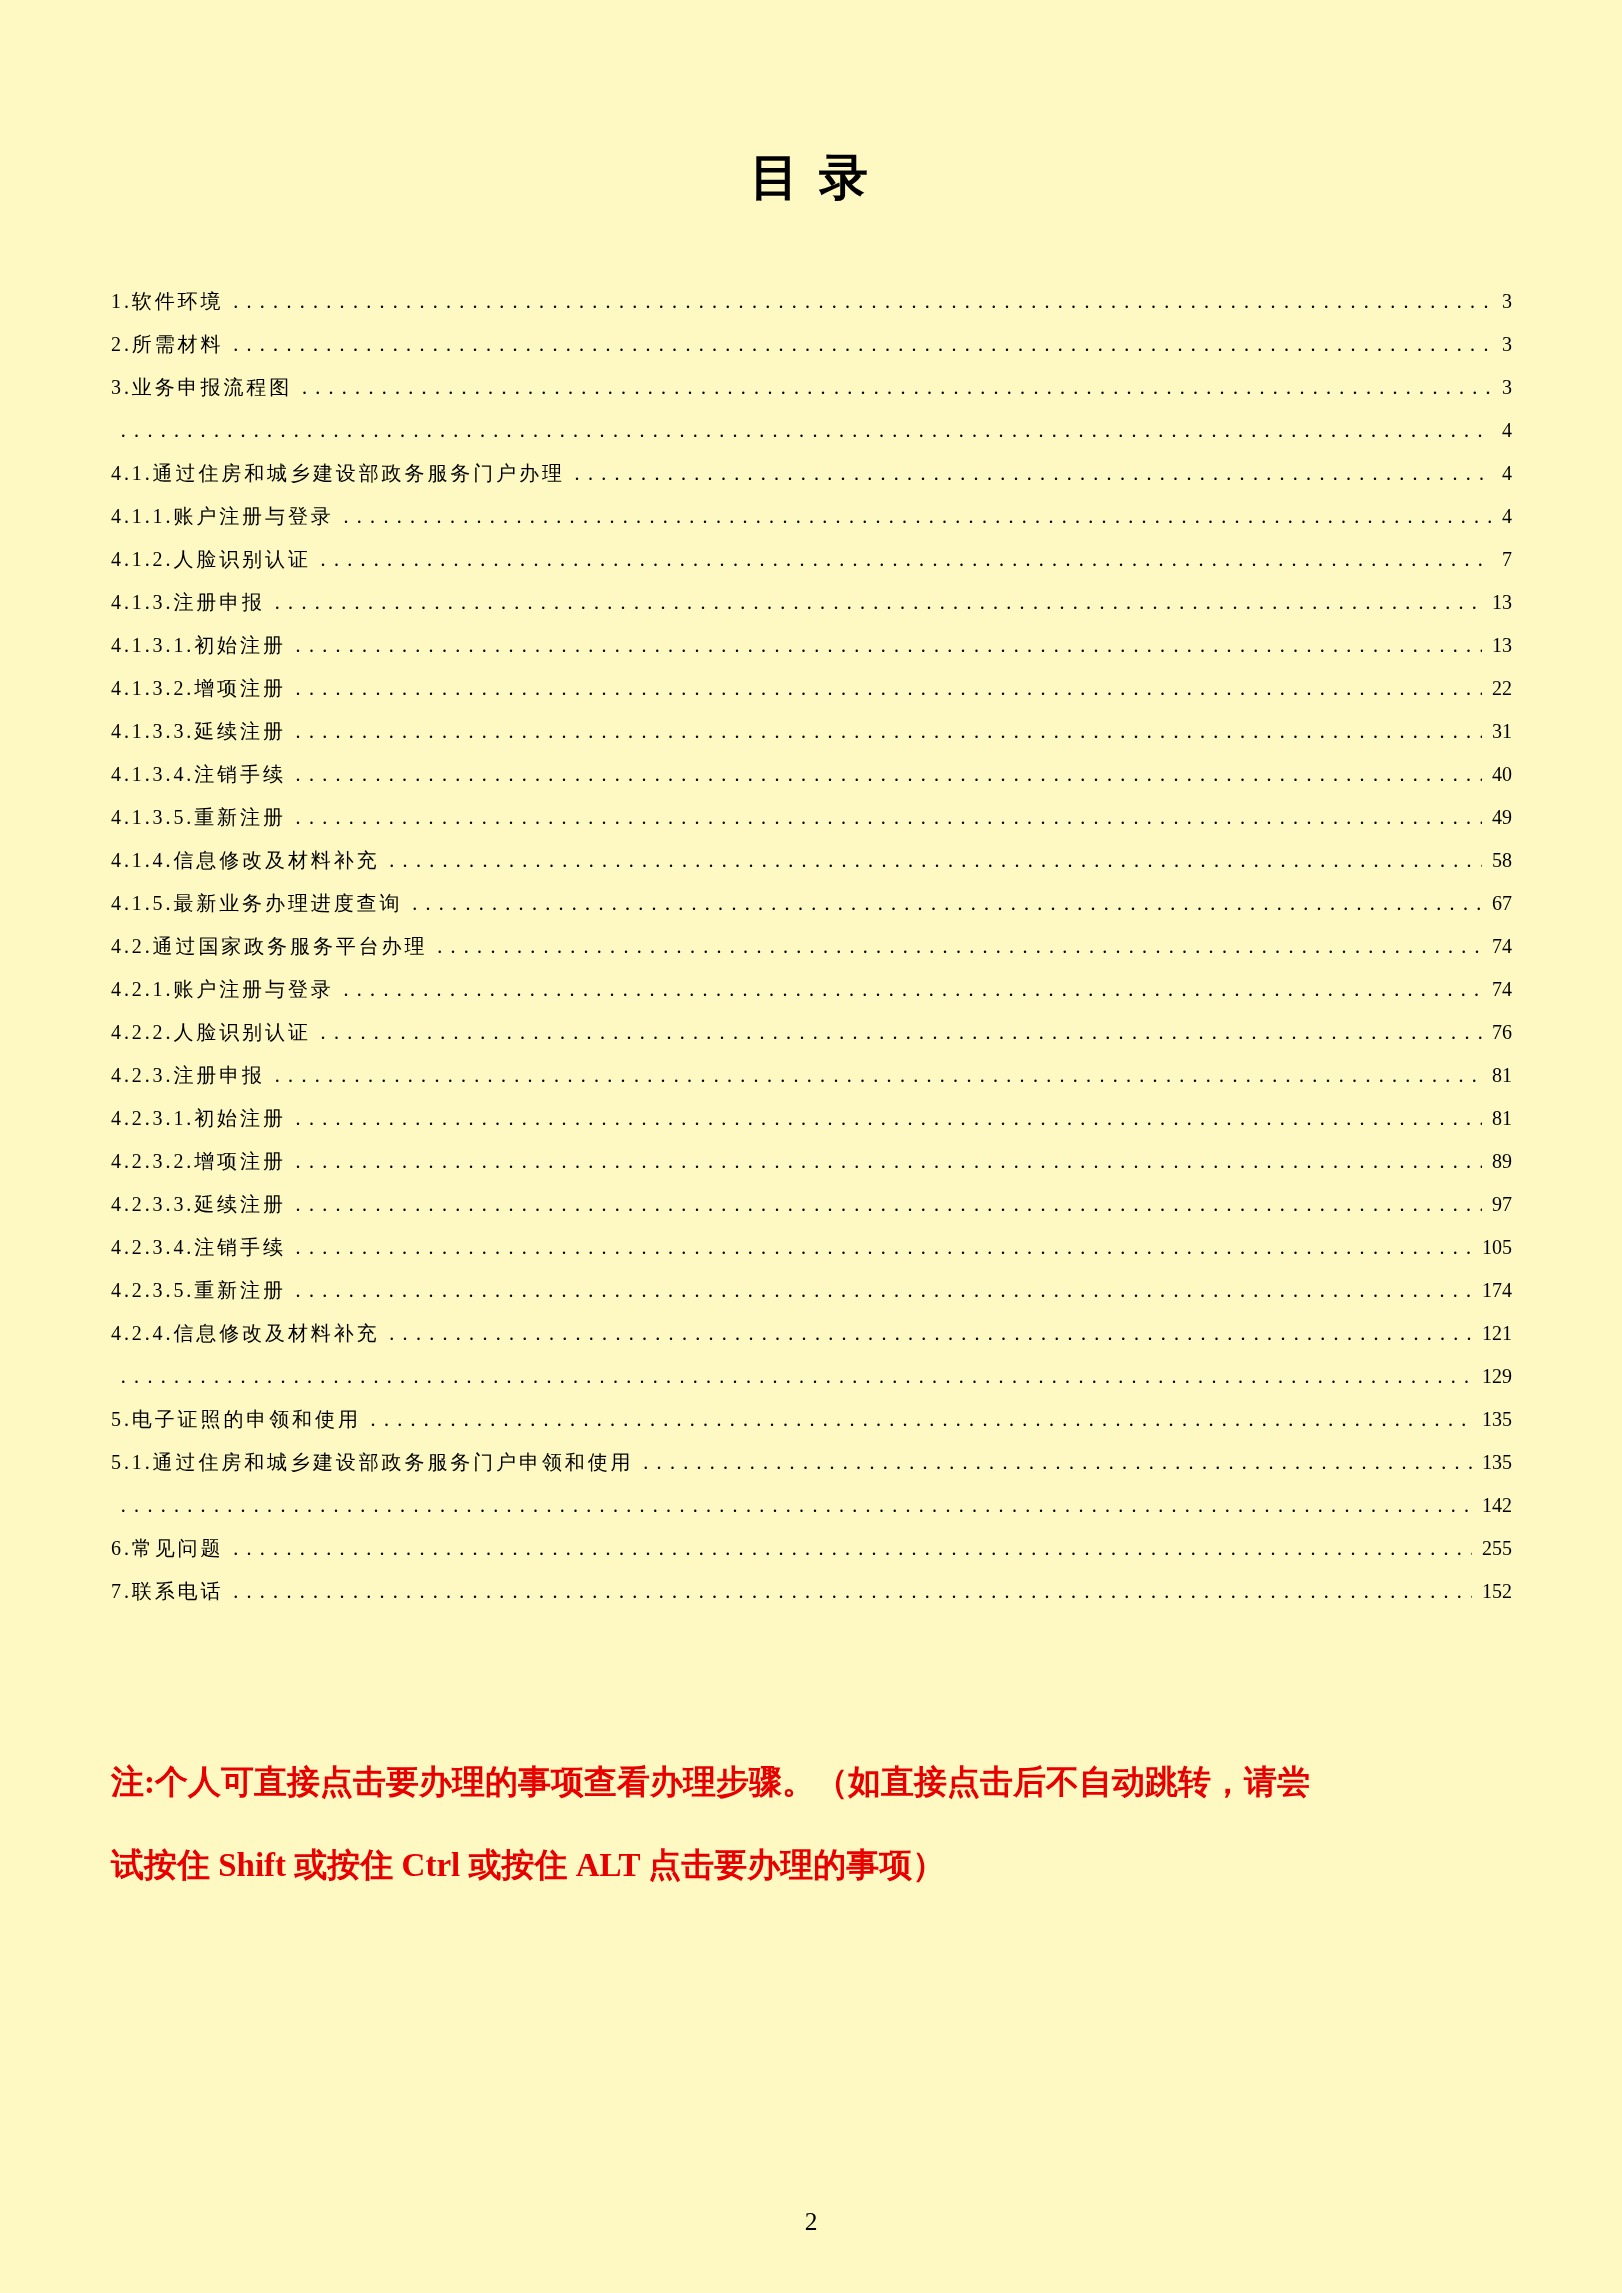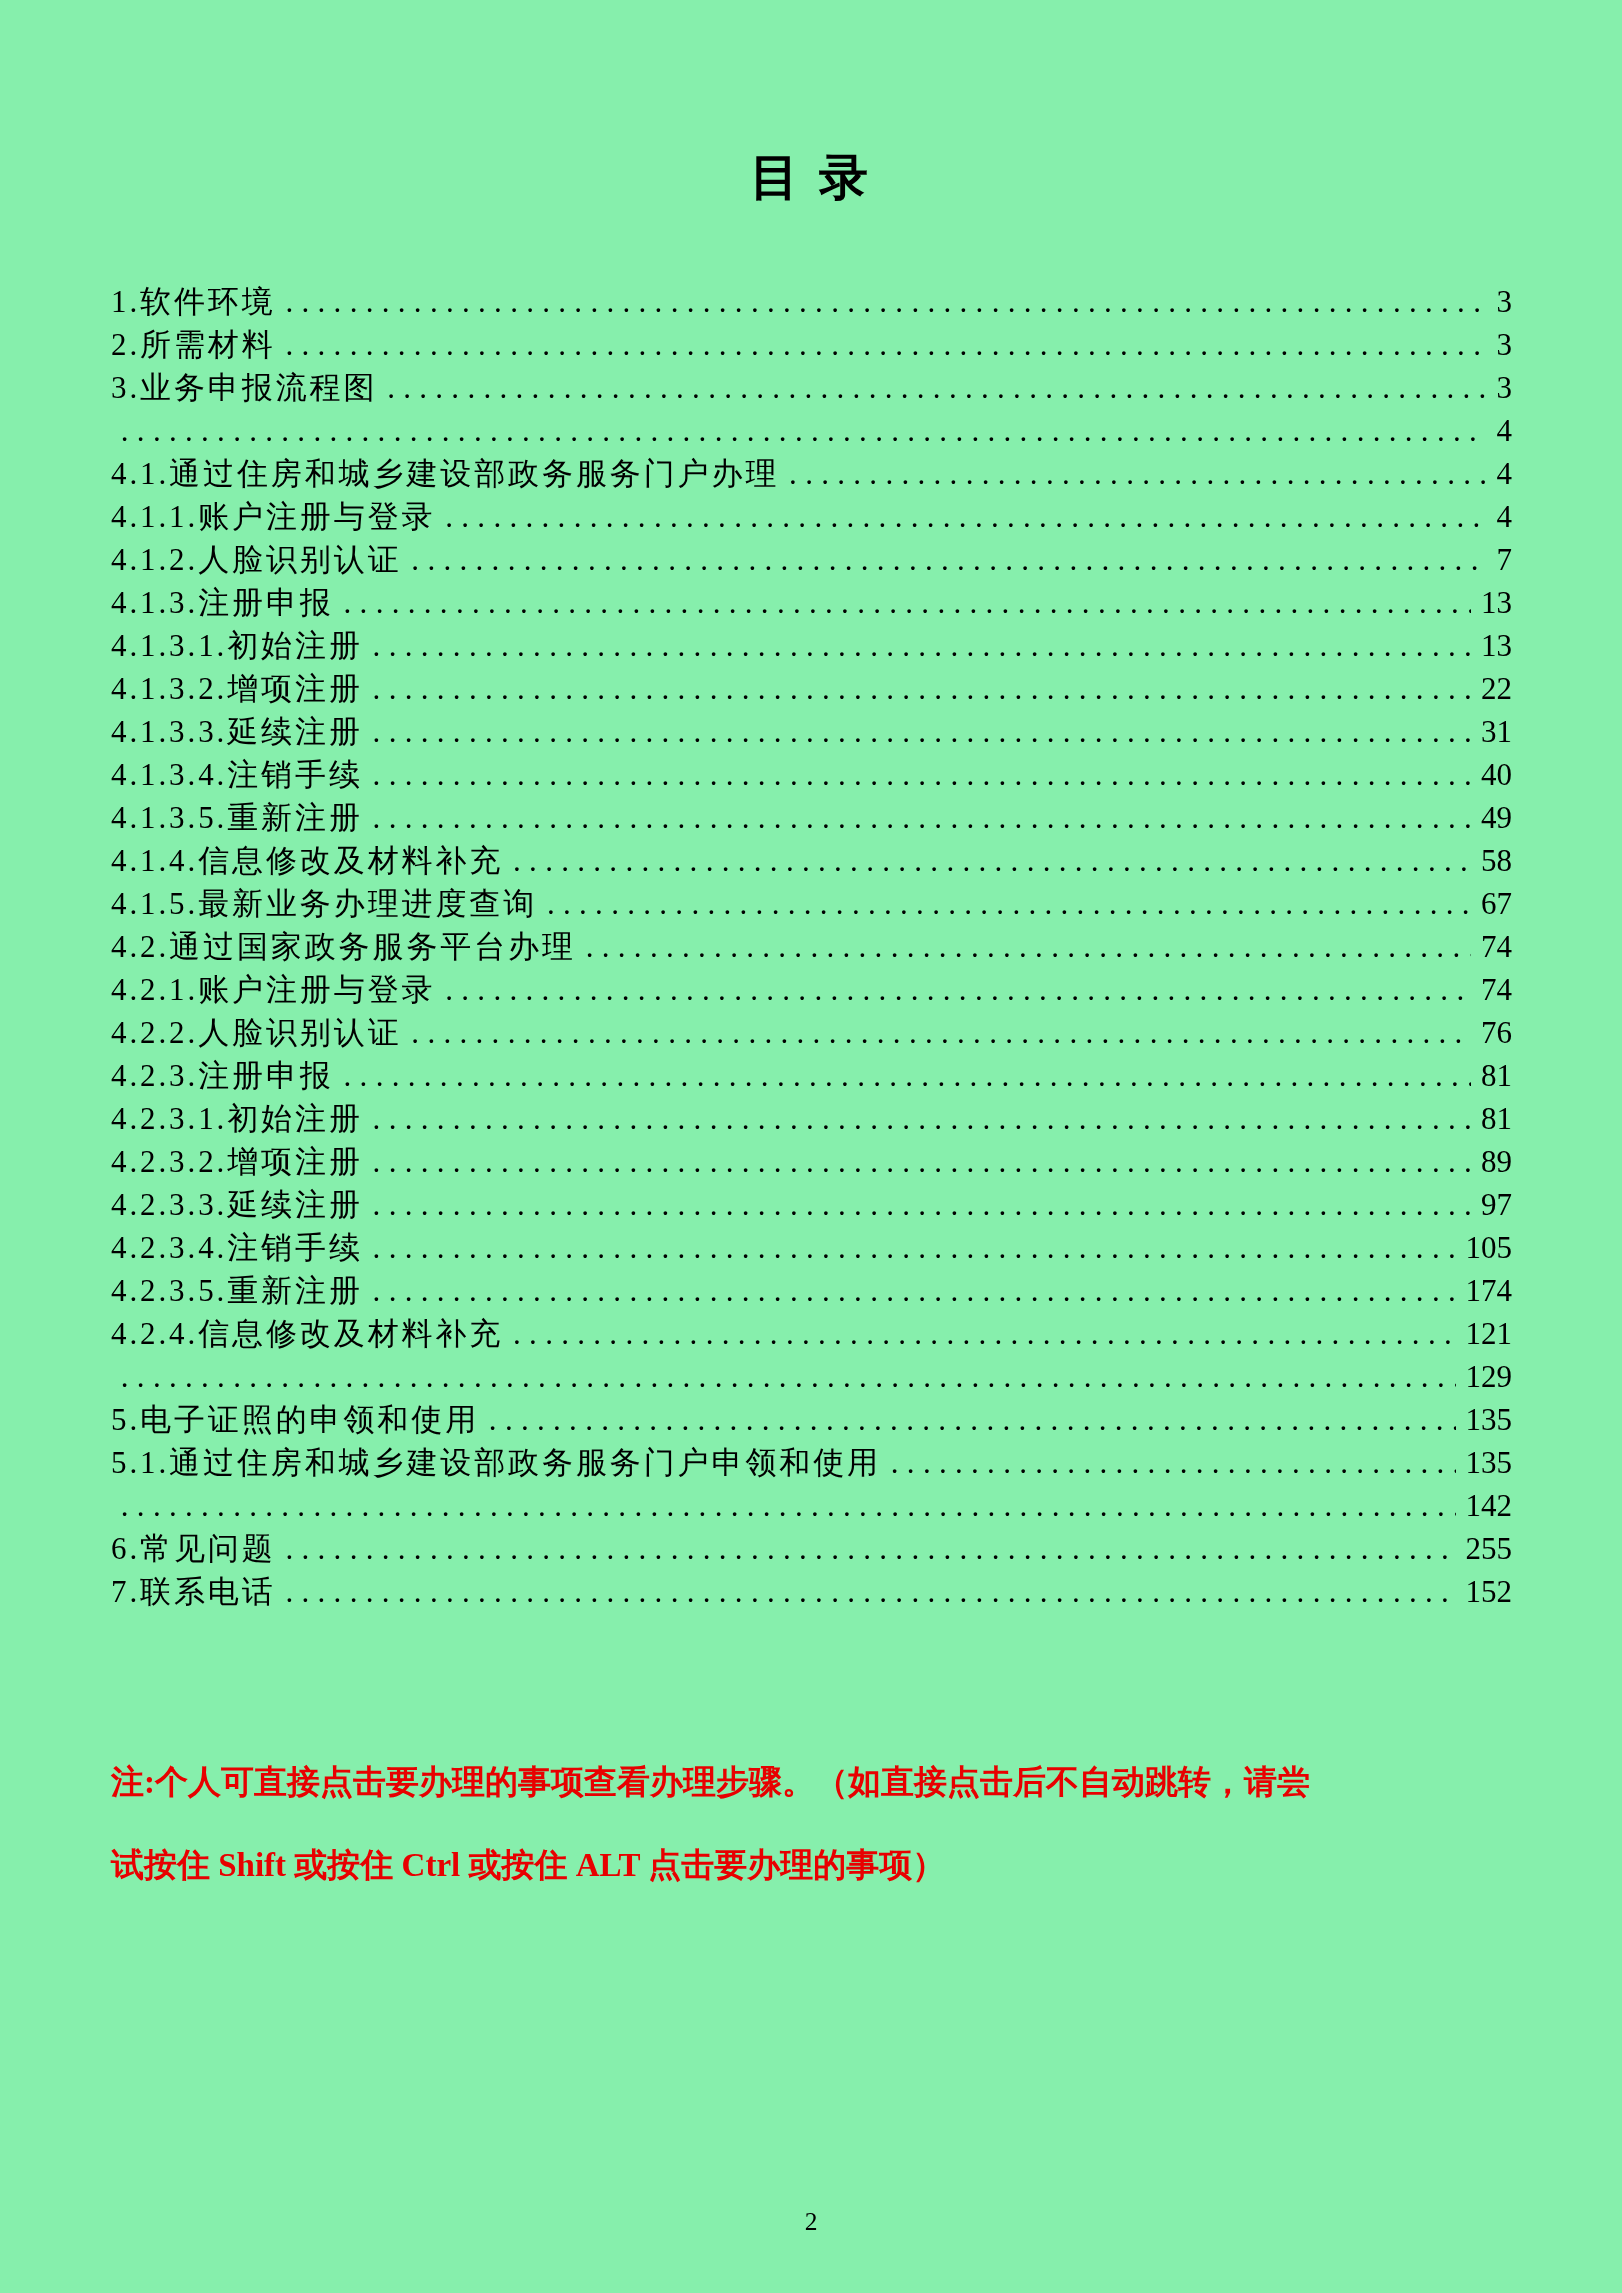--- a/index.html
+++ b/index.html
@@ -4,21 +4,21 @@
 <style>
   html, body {
     margin: 0;
     padding: 0;
     background: #ffffff;
   }
   .page {
     position: relative;
     width: 1622px;
     height: 2294px;
-    background: #86efac;
+    background: #fef9c3;
     font-family: "Liberation Serif", "DejaVu Serif", serif;
     color: #000000;
     overflow: hidden;
   }
   .doc-title {
     position: absolute;
     top: 145px;
     left: 0;
     width: 100%;
     text-align: center;
@@ -30,21 +30,21 @@
     position: absolute;
     top: 280px;
     left: 111px;
     width: 1401px;
   }
   .toc-row {
     display: flex;
     align-items: baseline;
     height: 43px;
     line-height: 43px;
-    font-size: 31px;
+    font-size: 20px;
     white-space: nowrap;
     cursor: pointer;
   }
   .toc-label {
     flex: 0 0 auto;
     letter-spacing: 2.9px;
   }
   .toc-dots {
     flex: 1 1 auto;
     overflow: hidden;

